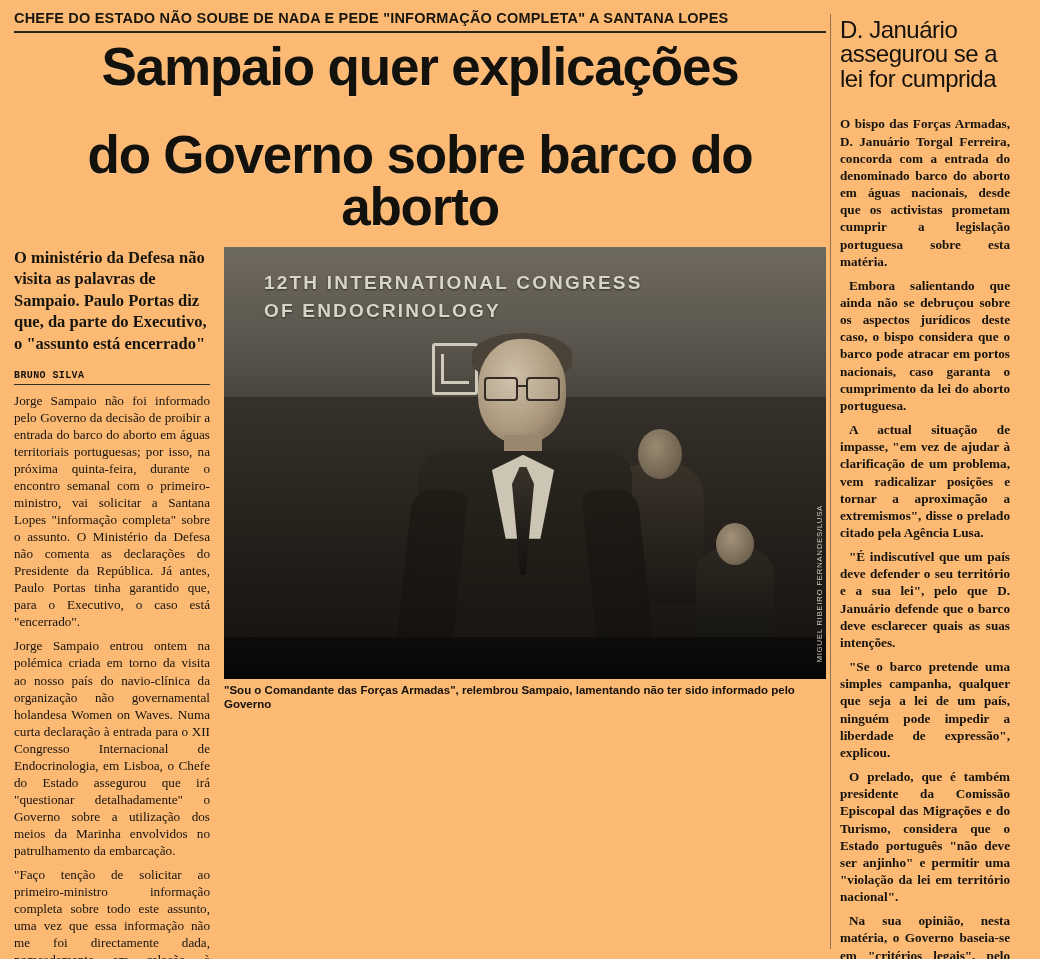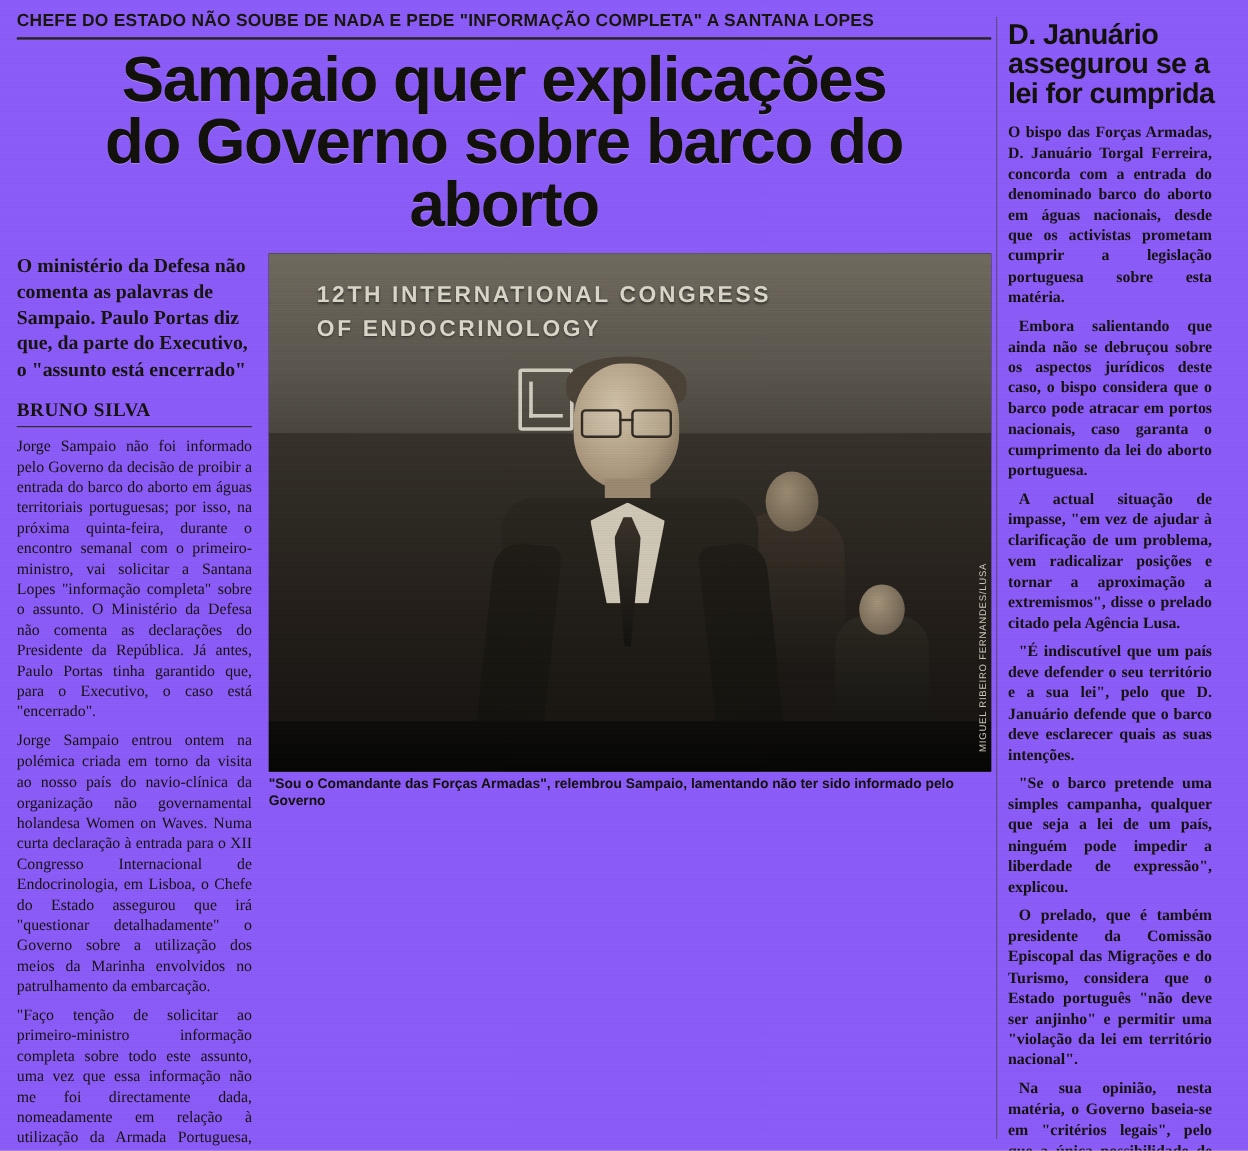--- a/index.html
+++ b/index.html
@@ -8,21 +8,21 @@
     background: #c9c5bc;
   }
   body {
     font-family: "Liberation Serif", serif;
     color: #16140f;
   }
   .page {
     position: relative;
     width: 1040px;
     height: 959px;
-    background: #8b5cf6;
+    background: #fdba74;
     overflow: hidden;
     box-sizing: border-box;
     padding: 0;
     filter: contrast(1.02);
   }
   
   .grain {
     position: absolute;
     inset: 0;
     pointer-events: none;
@@ -69,44 +69,44 @@
     font-family: "Liberation Sans", sans-serif;
     font-weight: bold;
     font-size: 53px;
     line-height: 0.98;
     letter-spacing: -1.2px;
     color: #14120d;
     margin: 4px 0 2px 0;
     text-shadow: 0 1px 0 rgba(255,255,255,.25);
     text-align: center;
   }
-  .headline .l2 { display: block; }
+  .headline .l2 { display: block; margin-top: 36px; }
 
   .under-head {
     display: flex;
     gap: 14px;
     margin-top: 14px;
   }
 
   .lead-col {
     width: 196px;
     flex: 0 0 196px;
   }
   .lead {
     font-family: "Liberation Serif", serif;
     font-size: 16.5px;
     line-height: 1.30;
     font-weight: 600;
     color: #17150f;
   }
   .byline {
     margin-top: 16px;
-    font-family: Liberation Serif, serif;
+    font-family: Liberation Mono, monospace;
     font-weight: bold;
-    font-size: 16px;
+    font-size: 10px;
     letter-spacing: .4px;
     padding-bottom: 3px;
     border-bottom: 1.5px solid #32302a;
   }
   .lead-body {
     margin-top: 7px;
     font-size: 13.2px;
     line-height: 1.29;
     text-align: justify;
     hyphens: auto;
@@ -292,26 +292,26 @@
     font-family: "Liberation Sans", sans-serif;
     font-weight: bold;
     font-size: 11.5px;
     line-height: 1.25;
     color: #14120d;
   }
 
   
   .side-head {
     font-family: "Liberation Sans", sans-serif;
-    font-weight: bold;
+    font-weight: normal;
     font-size: 24px;
     line-height: 1.02;
     letter-spacing: -0.5px;
     color: #14120d;
-    margin-bottom: 10px;
+    margin-bottom: 24px;
   }
   .side-head span { display: block; }
   .side-body {
     font-size: 13.2px;
     line-height: 1.30;
     text-align: justify;
     hyphens: auto;
   }
   .side-body p { margin: 0 16px 7px 0; text-indent: 9px; font-weight: bold; }
   .side-body p:first-child { text-indent: 0; }
@@ -328,21 +328,21 @@
     <div class="kicker">CHEFE DO ESTADO NÃO SOUBE DE NADA E PEDE "INFORMAÇÃO COMPLETA" A SANTANA LOPES</div>
 
     <div class="headline">
       <span class="l1">Sampaio quer explicações</span>
       <span class="l2">do Governo sobre barco do aborto</span>
     </div>
 
     <div class="under-head">
 
       <div class="lead-col">
-        <div class="lead">O ministério da Defesa não comenta as palavras de Sampaio. Paulo Portas diz que, da parte do Executivo, o "assunto está encerrado"</div>
+        <div class="lead">O ministério da Defesa não visita as palavras de Sampaio. Paulo Portas diz que, da parte do Executivo, o "assunto está encerrado"</div>
         <div class="byline">BRUNO SILVA</div>
         <div class="lead-body">
           <p>Jorge Sampaio não foi informado pelo Governo da decisão de proibir a entrada do barco do aborto em águas territoriais portuguesas; por isso, na próxima quinta-feira, durante o encontro semanal com o primeiro-ministro, vai solicitar a Santana Lopes "informação completa" sobre o assunto. O Ministério da Defesa não comenta as declarações do Presidente da República. Já antes, Paulo Portas tinha garantido que, para o Executivo, o caso está "encerrado".</p>
           <p>Jorge Sampaio entrou ontem na polémica criada em torno da visita ao nosso país do navio-clínica da organização não governamental holandesa Women on Waves. Numa curta declaração à entrada para o XII Congresso Internacional de Endocrinologia, em Lisboa, o Chefe do Estado assegurou que irá "questionar detalhadamente" o Governo sobre a utilização dos meios da Marinha envolvidos no patrulhamento da embarcação.</p>
           <p>"Faço tenção de solicitar ao primeiro-ministro informação completa sobre todo este assunto, uma vez que essa informação não me foi directamente dada, nomeadamente em relação à utilização da Armada Portuguesa, uma vez que também sou o Comandante Supremo das Forças Armadas", afir-</p>
         </div>
       </div>
 
       <div class="photo-wrap">
         <div class="photo">

